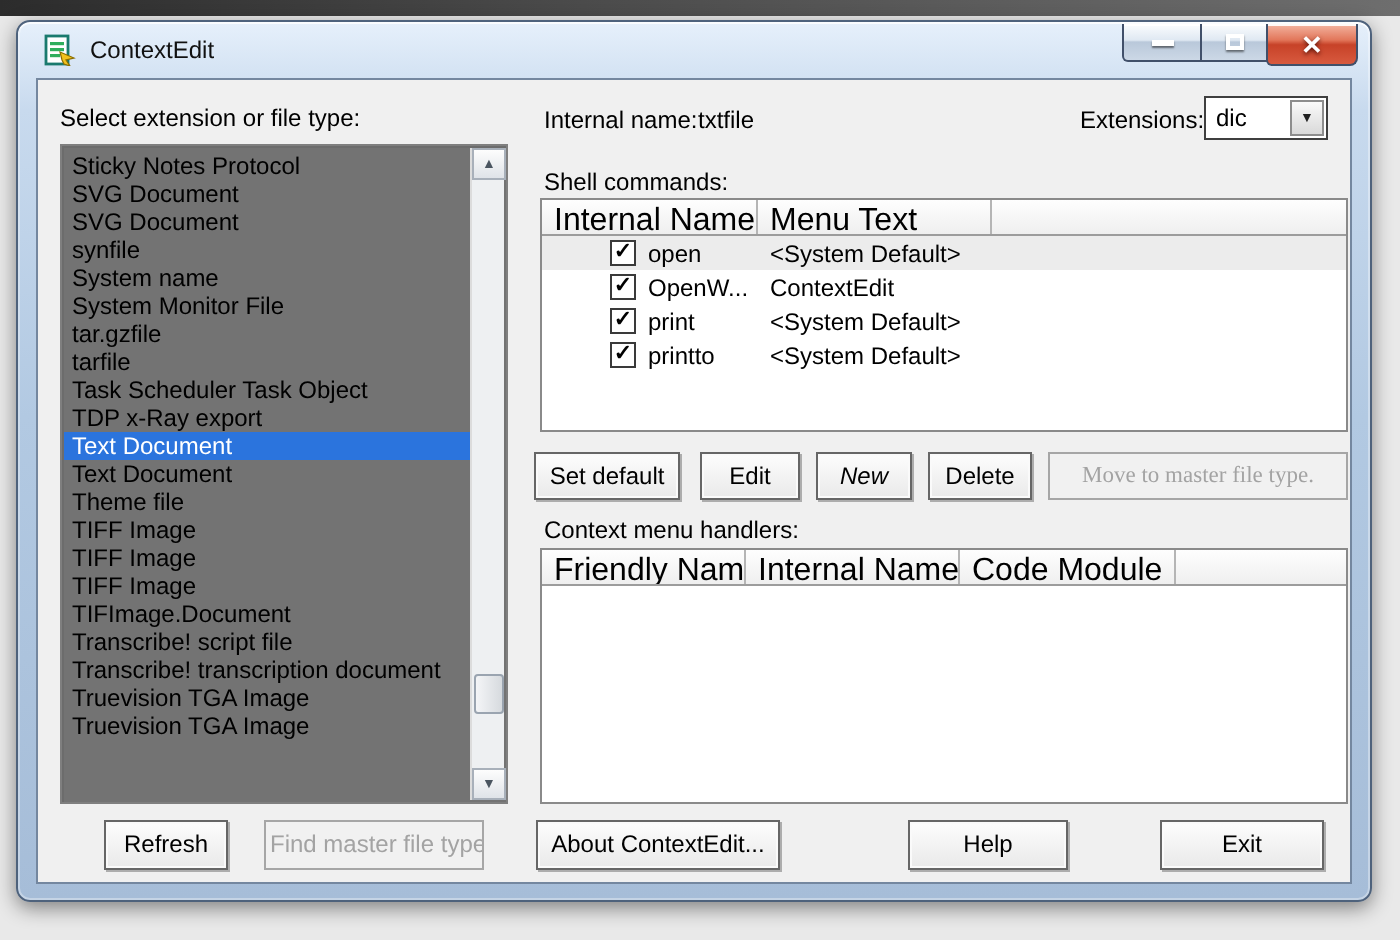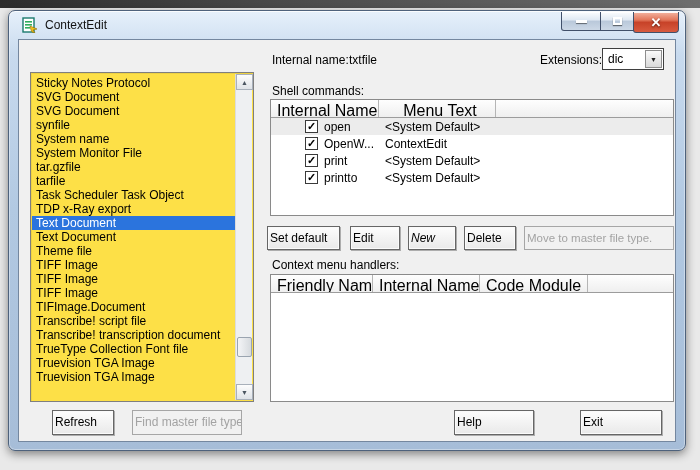--- a/index.html
+++ b/index.html
@@ -26,21 +26,21 @@
     background:linear-gradient(180deg,#f3b5a2 0%,#e2765a 40%,#c94req 50%,#cf4a30 55%,#d95a3e 100%);
     background:linear-gradient(180deg,#f3b5a2 0%,#e2765a 40%,#c74228 52%,#d85a3f 100%);}
   .glyph-min{width:11px;height:3px;background:#fff;box-shadow:0 1px 1px rgba(0,0,0,.5);}
   .glyph-max{width:9px;height:8px;border:2px solid #fff;box-shadow:0 1px 1px rgba(0,0,0,.5);}
   .glyph-close{color:#fff;font-size:13px;font-weight:bold;line-height:1;text-shadow:0 1px 2px rgba(60,8,0,.8);}
   
   .client{position:absolute;left:9px;right:9px;top:28px;bottom:8px;background:#f0f0f0;
     border:1px solid #74879f;}
   .lbl{position:absolute;font-size:12px;color:#000;white-space:nowrap;}
   
-  .listbox{position:absolute;left:11px;top:32px;width:224px;height:330px;background:#fde047;
+  .listbox{position:absolute;left:11px;top:32px;width:224px;height:330px;background:#737373;
     border:1px solid #7f7f7f;box-shadow:inset 1px 1px 0 rgba(0,0,0,.06);}
   .lb-items{position:absolute;left:1px;top:1px;right:18px;bottom:1px;overflow:hidden;padding-top:2px;}
   .lb-item{height:14px;line-height:14px;font-size:12px;padding-left:4px;white-space:nowrap;overflow:hidden;color:#000;}
   .lb-item.sel{background:var(--sel,#2b74dd);color:#fff;}
   
   .sb{position:absolute;top:1px;bottom:1px;right:1px;width:17px;background:#eef0f2;border-left:1px solid #dcdcdc;}
   .sb-btn{position:absolute;left:0;width:17px;height:16px;border:1px solid #a8b0ba;
     background:linear-gradient(180deg,#fdfdfd,#dfe3e8);display:flex;align-items:center;justify-content:center;
     font-size:7px;color:#4a5560;}
   .sb-btn.up{top:0;}.sb-btn.down{bottom:0;}
@@ -61,21 +61,21 @@
   .lv-col.fill{flex:1;border-right:none;}
   .lv-row{position:relative;height:17px;font-size:12px;}
   .lv-row.rowsel{background:#ececec;}
   .cb{position:absolute;left:34px;top:2px;width:13px;height:13px;background:#fff;border:1px solid #3a3a3a;
     font-size:11px;font-weight:bold;line-height:11px;text-align:center;color:#000;}
   .rname{position:absolute;left:53px;top:2px;width:56px;white-space:nowrap;overflow:hidden;}
   .rmenu{position:absolute;left:114px;top:2px;white-space:nowrap;}
   
   .btn{position:absolute;height:24px;font-family:"Liberation Sans",sans-serif;font-size:12px;color:#000;
     background:linear-gradient(180deg,#fdfdfd,#e9e9e9);border:1px solid #666;
-    box-shadow:1px 1px 0 #adadad, inset 0 0 0 1px #fafafa;text-align:left;line-height:22px;padding:0 2px;
+    box-shadow:1px 1px 0 #adadad, inset 0 0 0 1px #fafafa;text-align:center;line-height:22px;padding:0 2px;
     white-space:nowrap;overflow:hidden;}
   .btn.disabled{color:#a3a3a3;border-color:#a6a6a6;background:#f1f1f1;box-shadow:none;}
   .row2{top:186px;}
   .row3{top:370px;height:25px;line-height:23px;}
 </style>
 </head>
 <body>
 
 <div class="top-strip"></div>
 
@@ -97,20 +97,21 @@
     <div class="wb max">
         <div class="glyph-max"></div>
       </div>
     <div class="wb close">
         <span class="glyph-close">✕</span>
       </div>
   </div>
 
   <div class="client">
 
+    <span class="lbl" style="left:11px;top:12px;">Select extension or file type:</span>
 
     <div class="listbox">
       <div class="lb-items">
           <div class="lb-item">Sticky Notes Protocol</div>
           <div class="lb-item">SVG Document</div>
           <div class="lb-item">SVG Document</div>
           <div class="lb-item">synfile</div>
           <div class="lb-item">System name</div>
           <div class="lb-item">System Monitor File</div>
           <div class="lb-item">tar.gzfile</div>
@@ -119,21 +120,20 @@
           <div class="lb-item">TDP x-Ray export</div>
           <div class="lb-item sel">Text Document</div>
           <div class="lb-item">Text Document</div>
           <div class="lb-item">Theme file</div>
           <div class="lb-item">TIFF Image</div>
           <div class="lb-item">TIFF Image</div>
           <div class="lb-item">TIFF Image</div>
           <div class="lb-item">TIFImage.Document</div>
           <div class="lb-item">Transcribe! script file</div>
           <div class="lb-item">Transcribe! transcription document</div>
-          <div class="lb-item">TrueType Collection Font file</div>
           <div class="lb-item">Truevision TGA Image</div>
           <div class="lb-item">Truevision TGA Image</div>
         </div>
       <div class="sb">
         <div class="sb-btn up">▲</div>
         <div class="sb-thumb"></div>
         <div class="sb-btn down">▼</div>
       </div>
     </div>
 
@@ -144,21 +144,21 @@
     <div class="combo">
       <span class="val">dic</span>
       <div class="drop">▼</div>
     </div>
 
     <span class="lbl" style="left:253px;top:44px;">Shell commands:</span>
 
     <div class="listview lv-shell">
       <div class="lv-header">
           <div class="lv-col" style="width: 108px;">Internal Name</div>
-          <div class="lv-col" style="width: 117px; text-align: center;">Menu Text</div>
+          <div class="lv-col" style="width: 117px;">Menu Text</div>
           <div class="lv-col fill"></div>
         </div>
       <div>
           <div class="lv-row rowsel">
             <span class="cb">✓</span>
             <span class="rname">open</span>
             <span class="rmenu">&lt;System Default&gt;</span>
           </div>
           <div class="lv-row">
             <span class="cb">✓</span>
@@ -175,32 +175,33 @@
             <span class="rname">printto</span>
             <span class="rmenu">&lt;System Default&gt;</span>
           </div>
         </div>
     </div>
 
     <button class="btn row2" style="left:248px;width:73px;">Set default</button>
     <button class="btn row2" style="left:331px;width:50px;">Edit</button>
     <button class="btn row2" style="left:389px;width:48px;font-style:italic;">New</button>
     <button class="btn row2" style="left:445px;width:52px;">Delete</button>
-    <button class="btn row2 disabled" style="left:505px;width:150px;font-size:11.5px;">Move to master file type.</button>
+    <button class="btn row2 disabled" style="left:505px;width:150px;font-size:11.5px;font-family:Liberation Serif, serif;">Move to master file type.</button>
 
     <span class="lbl" style="left:253px;top:218px;">Context menu handlers:</span>
 
     <div class="listview lv-handlers">
       <div class="lv-header">
           <div class="lv-col" style="width: 102px;">Friendly Name</div>
           <div class="lv-col" style="width: 107px;">Internal Name</div>
           <div class="lv-col" style="width: 108px;">Code Module</div>
           <div class="lv-col fill"></div>
         </div>
       <div></div>
     </div>
 
     <button class="btn row3" style="left:33px;width:62px;">Refresh</button>
     <button class="btn row3 disabled" style="left:113px;width:110px;">Find master file type</button>
+    <button class="btn row3" style="left:249px;width:122px;">About ContextEdit...</button>
     <button class="btn row3" style="left:435px;width:80px;">Help</button>
     <button class="btn row3" style="left:561px;width:82px;">Exit</button>
   </div>
 </div>
 
 </body></html>

